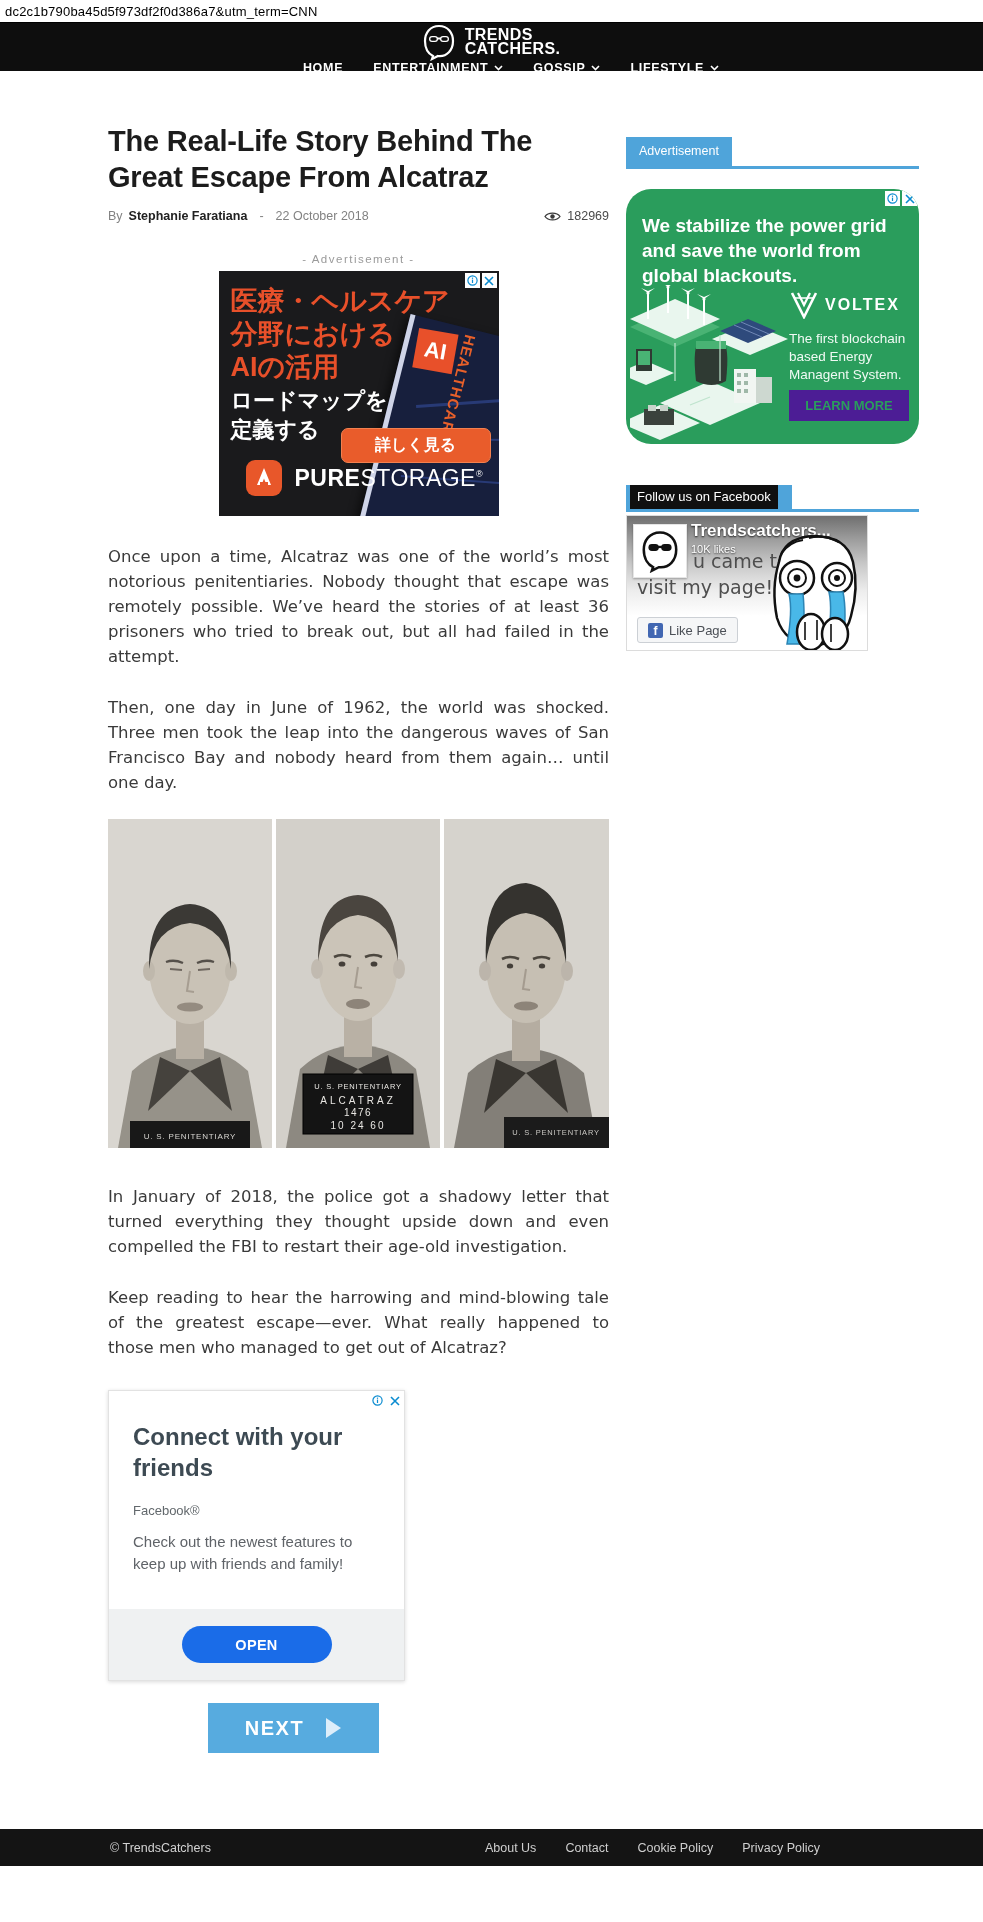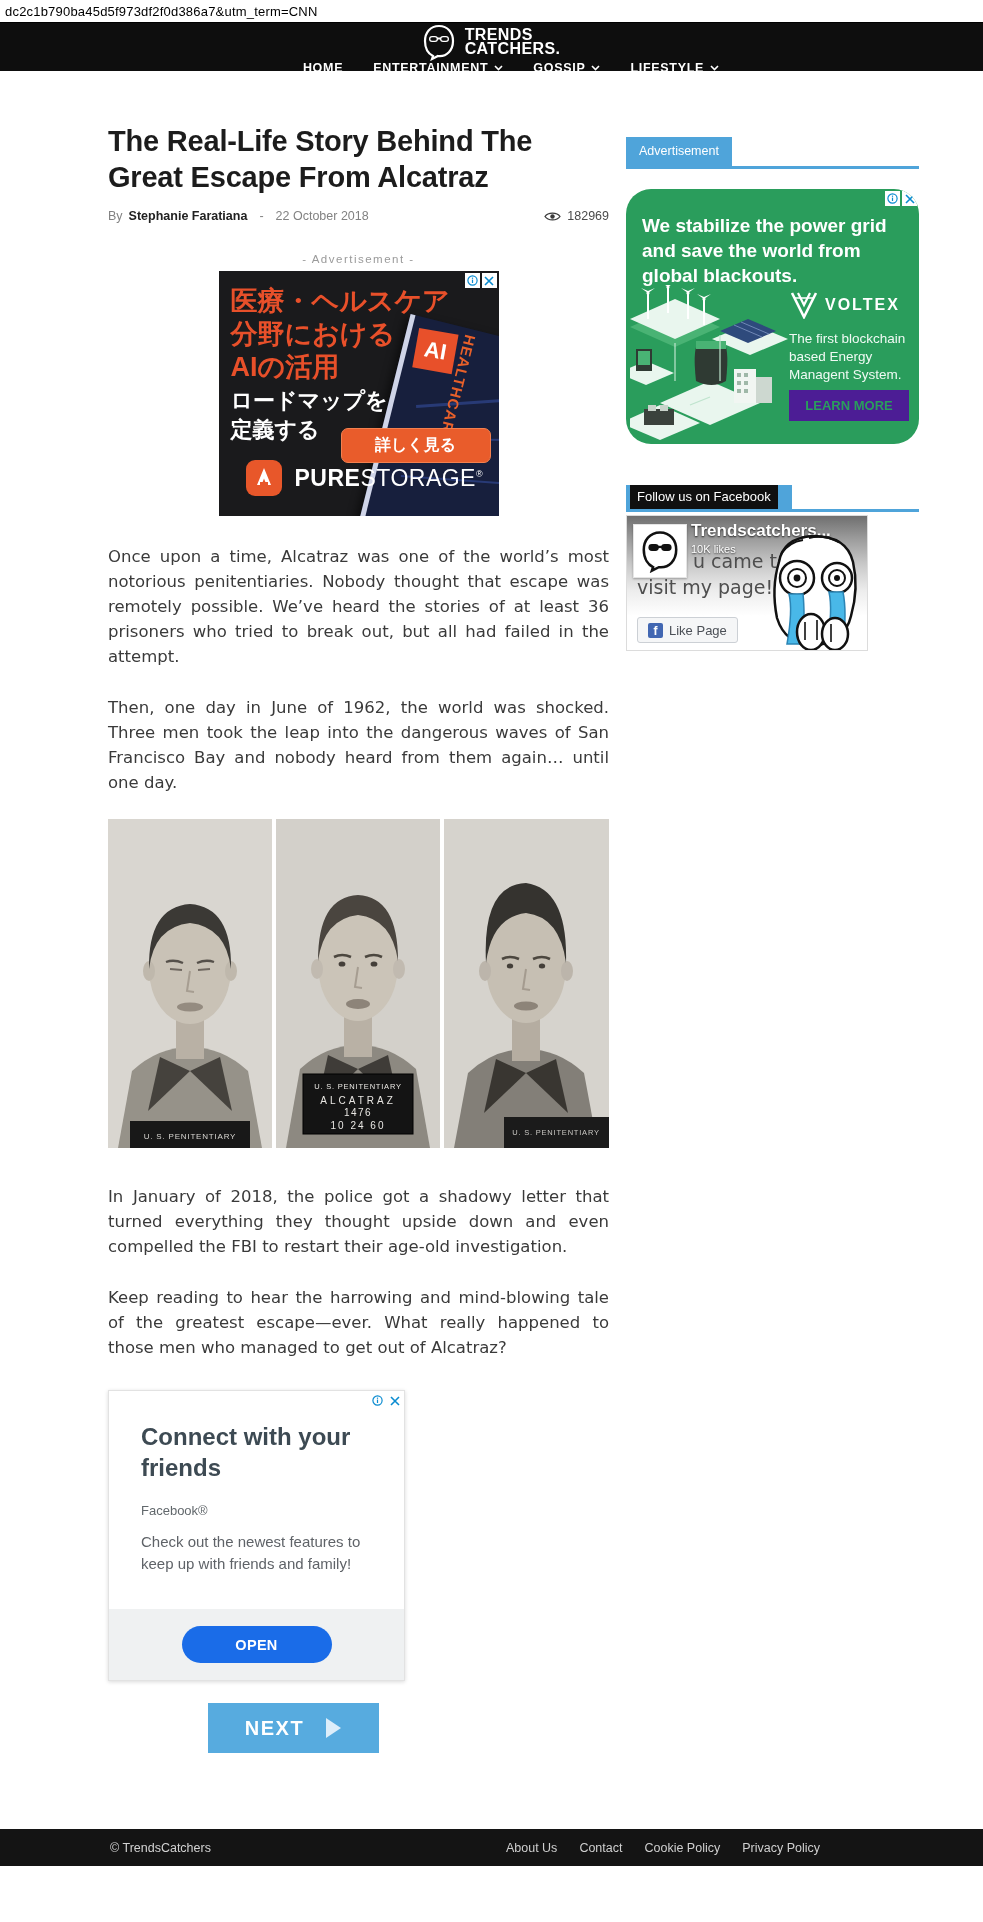--- a/index.html
+++ b/index.html
@@ -67,21 +67,21 @@
   .ps-text { color: #fff; font-size: 23px; letter-spacing: 0.5px; }
   .ps-text b { font-weight: bold; }
   .ps-reg { font-size: 9px; vertical-align: super; }
 
   
   .mugshots { margin-top: 24px; line-height: 0; }
 
   
   .fb-ad { position: relative; margin-top: 30px; width: 297px; background: #fff;
            border: 1px solid #e2e2e2; box-shadow: 0 1px 4px rgba(0,0,0,0.15); cursor: pointer; }
-  .fb-ad-top { padding: 30px 32px 34px; }
+  .fb-ad-top { padding: 30px 24px 34px; }
   .fb-ad-title { font-size: 24px; line-height: 31px; color: #3d4a53; font-weight: bold; }
   .fb-ad-brand { margin-top: 20px; font-size: 13px; color: #62686c; }
   .fb-ad-body { margin-top: 13px; font-size: 15px; line-height: 22px; color: #5f6368; }
   .fb-ad-bottom { background: #eff1f2; height: 71px; display: flex; align-items: center; justify-content: center; }
   .open-btn { width: 150px; height: 37px; border-radius: 19px; background: #1a6ce8; color: #fff;
               font-weight: bold; font-size: 14.5px; letter-spacing: 0.3px; display: flex;
               align-items: center; justify-content: center; cursor: pointer; }
 
   
   .next-btn { margin: 22px 0 0 100px; width: 171px; height: 50px; background: #57abdf;
@@ -125,21 +125,21 @@
   .like-btn { position: absolute; left: 10px; bottom: 7px; height: 26px; padding: 0 10px;
               background: #f5f6f7; border: 1px solid #ccd0d5; border-radius: 3px;
               display: flex; align-items: center; gap: 6px; font-size: 13px; color: #4b4f56;
               cursor: pointer; z-index: 4; }
   .fb-f { width: 15px; height: 15px; background: #4267b2; color: #fff; font-size: 12px; font-weight: bold;
           display: flex; align-items: flex-end; justify-content: center; border-radius: 2px; line-height: 14px; }
 
   
   .site-footer { margin-top: 76px; background: #141414; height: 37px; display: flex; align-items: center;
                  padding: 0 163px 0 110px; font-size: 12.5px; color: #d3d3d3; }
-  .footer-links { margin-left: auto; display: flex; gap: 22px; }
+  .footer-links { margin-left: auto; display: flex; gap: 29px; }
   .footer-links span { cursor: pointer; color: #cfcfcf; }
 </style>
 </head>
 <body>
 
 <div class="urlbar">
   <div>dc2c1b790ba45d5f973df2f0d386a7&amp;utm_term=CNN</div>
 </div>
 
 <div class="site-header">

